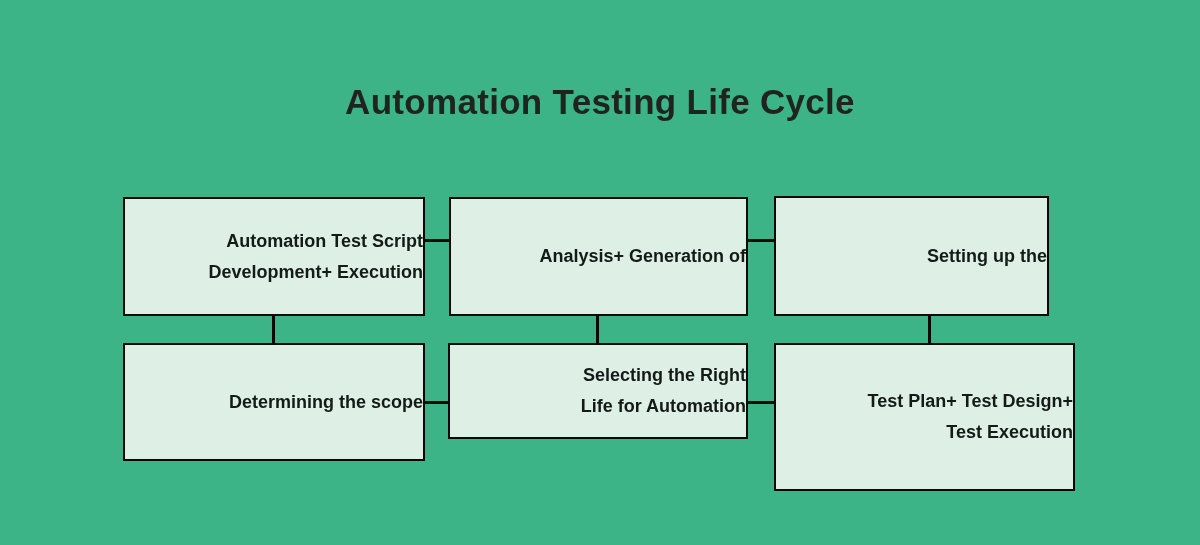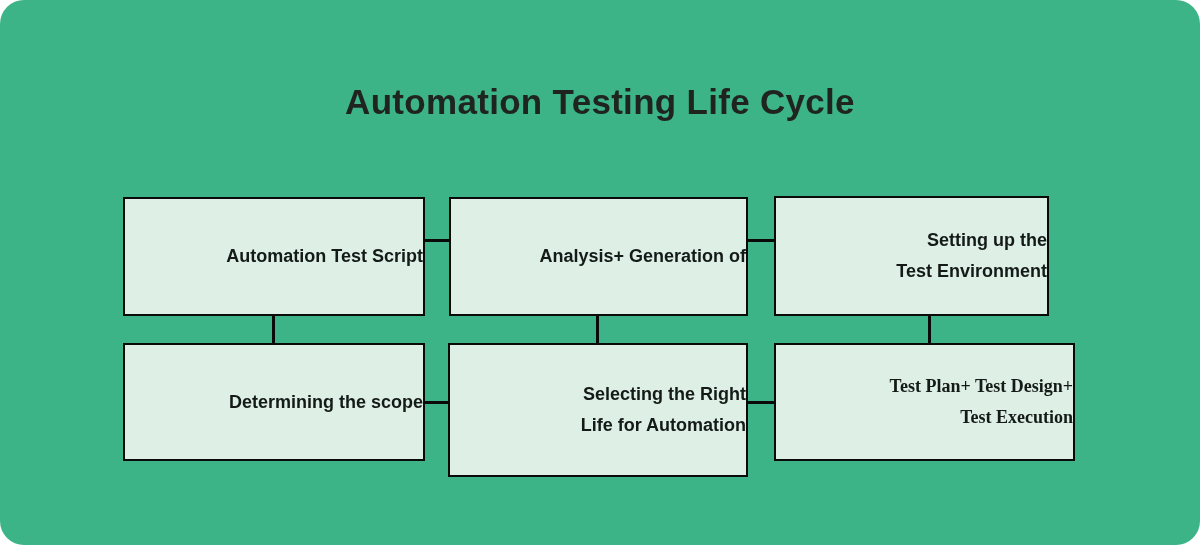--- a/index.html
+++ b/index.html
@@ -10,21 +10,20 @@
     --title-color: #1f2420;
     --text-color: #141a18;
   }
   .canvas {
     position: relative;
     width: 1200px;
     height: 545px;
     background: var(--bg);
     overflow: hidden;
     font-family: "Liberation Sans", sans-serif;
-    border-radius: 24px;
   }
   .title {
     position: absolute;
     top: 82px;
     left: 0;
     width: 100%;
     text-align: center;
     font-size: 35px;
     font-weight: 700;
     letter-spacing: 0.3px;
@@ -52,22 +51,22 @@
     background: var(--line);
     z-index: 0;
   }
   .connector.h { height: 3px; }
   .connector.v { width: 3px; }
 
   #b1 { left: 123px; top: 197px; width: 302px; height: 119px; }
   #b2 { left: 449px; top: 197px; width: 299px; height: 119px; }
   #b3 { left: 774px; top: 196px; width: 275px; height: 120px; }
   #b4 { left: 123px; top: 343px; width: 302px; height: 118px; }
-  #b5 { left: 448px; top: 343px; width: 300px; height: 134px; }
-  #b6 { left: 774px; top: 343px; width: 301px; height: 118px; font-family: Liberation Serif, serif; }
+  #b5 { left: 448px; top: 343px; width: 300px; height: 96px; }
+  #b6 { left: 774px; top: 343px; width: 301px; height: 148px; }
 
   #c12 { left: 423px; top: 239px; width: 29px; }
   #c23 { left: 746px; top: 239px; width: 31px; }
   #c45 { left: 423px; top: 401px; width: 29px; }
   #c56 { left: 746px; top: 401px; width: 31px; }
   #c14 { left: 272px; top: 314px; height: 31px; }
   #c25 { left: 596px; top: 314px; height: 31px; }
   #c36 { left: 928px; top: 314px; height: 31px; }
 </style>
 </head>
@@ -80,29 +79,29 @@
   <div class="connector h" id="c12"></div>
   <div class="connector h" id="c23"></div>
   <div class="connector h" id="c45"></div>
   <div class="connector h" id="c56"></div>
   <div class="connector v" id="c14"></div>
   <div class="connector v" id="c25"></div>
   <div class="connector v" id="c36"></div>
 
   <div class="node" id="b1">
     <span>Automation Test Script</span>
+    <span>Development+ Execution</span>
   </div>
 
   <div class="node" id="b2">
     <span>Analysis+ Generation of</span>
   </div>
 
   <div class="node" id="b3">
     <span>Setting up the</span>
-    <span>Test Environment</span>
   </div>
 
   <div class="node" id="b4">
     <span>Determining the scope</span>
   </div>
 
   <div class="node" id="b5">
     <span>Selecting the Right</span>
     <span>Life for Automation</span>
   </div>

